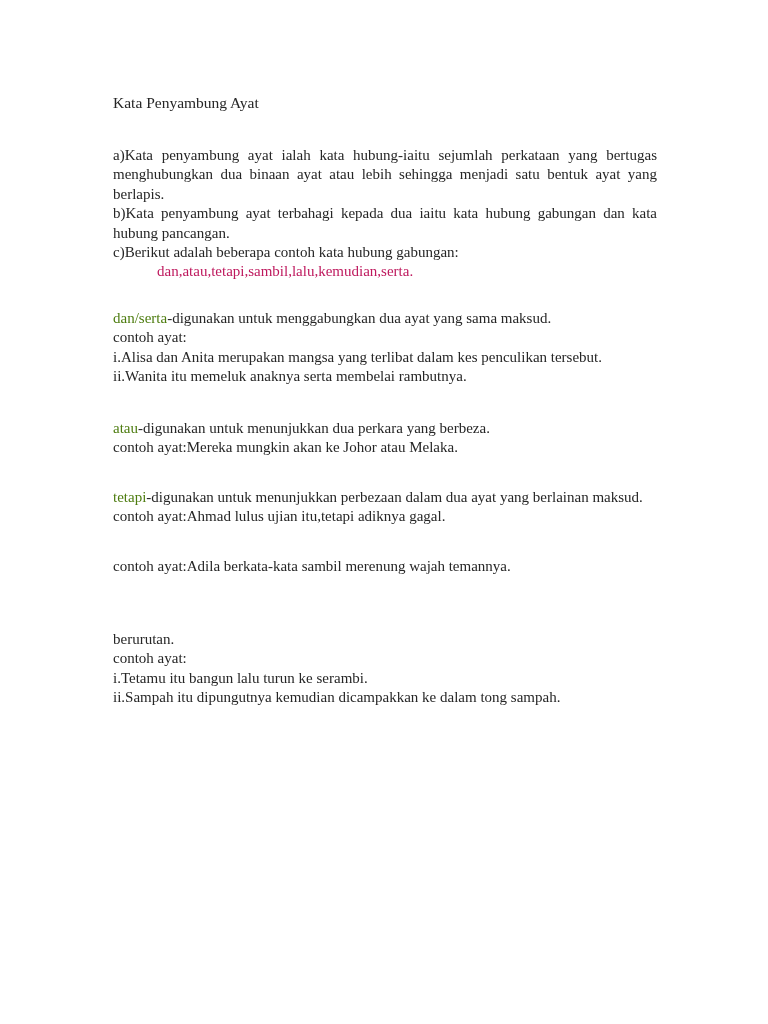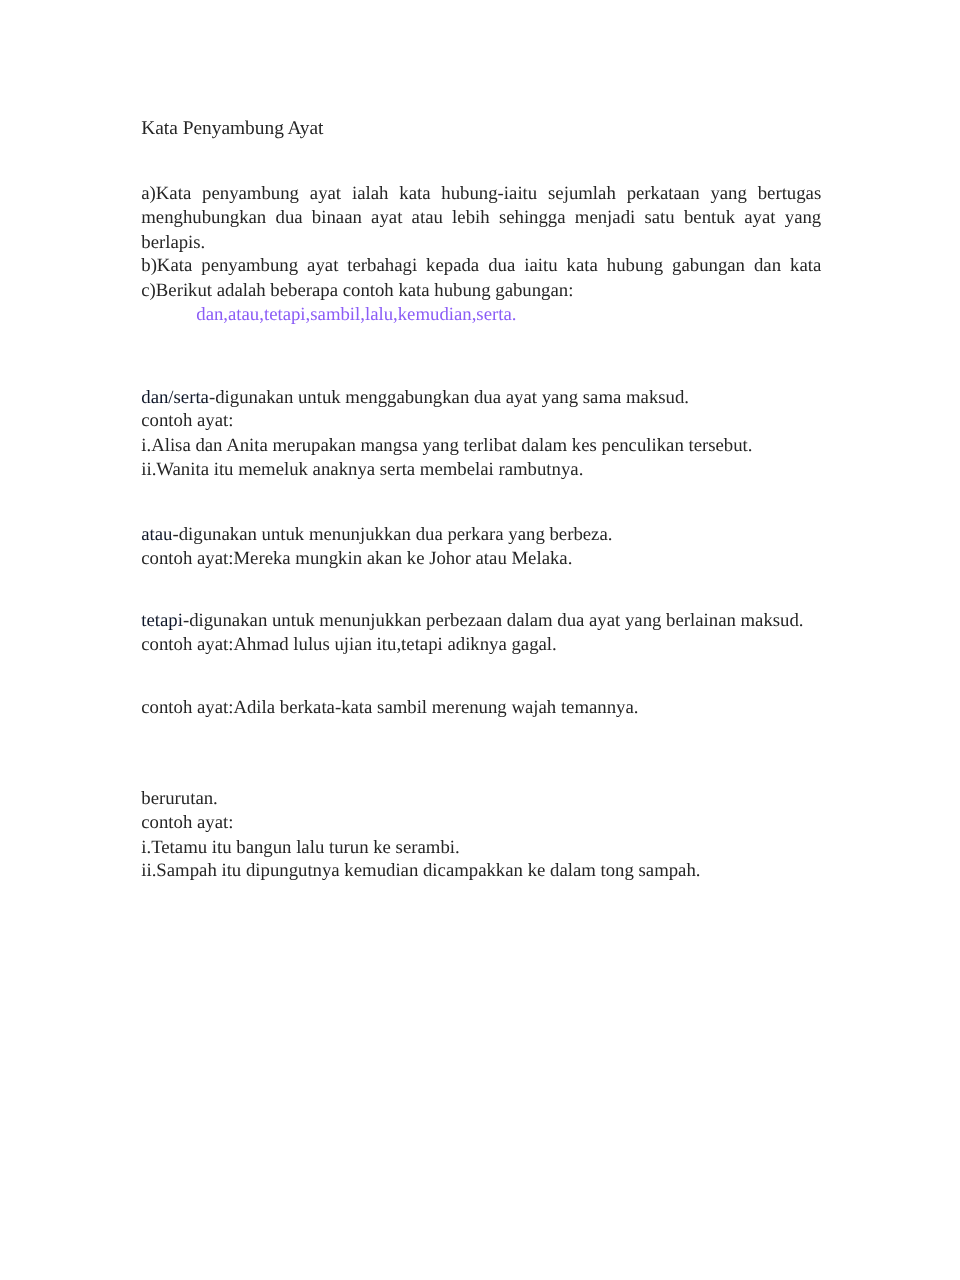--- a/index.html
+++ b/index.html
@@ -36,36 +36,37 @@
   }
   .line {
     min-height: 19.4px;
     white-space: nowrap;
   }
   .just {
     white-space: normal;
     text-align: justify;
     text-align-last: justify;
   }
-  .kw { color: #0f172a; }
-  .orange-line { color: #8b5cf6; padding-left: 44px; }
+  .kw { color: #4d7c0f; }
+  .orange-line { color: #be185d; padding-left: 44px; }
 </style>
 </head>
 <body>
 
 <div class="page">
   <div class="content">
 
     <div class="block title-block">Kata Penyambung Ayat</div>
 
     <div class="block" style="top:146px">
       <div class="line just">a)Kata penyambung ayat ialah kata hubung-iaitu sejumlah perkataan yang bertugas</div>
       <div class="line just">menghubungkan dua binaan ayat atau lebih sehingga menjadi satu bentuk ayat yang</div>
       <div class="line">berlapis.</div>
       <div class="line just">b)Kata penyambung ayat terbahagi kepada dua iaitu kata hubung gabungan dan kata</div>
+      <div class="line">hubung pancangan.</div>
       <div class="line">c)Berikut adalah beberapa contoh kata hubung gabungan:</div>
       <div class="line orange-line">dan,atau,tetapi,sambil,lalu,kemudian,serta.</div>
     </div>
 
     <div class="block" style="top:309px">
       <div class="line"><span class="kw">dan/serta</span><span>-digunakan untuk menggabungkan dua ayat yang sama maksud.</span></div>
       <div class="line">contoh ayat:</div>
       <div class="line">i.Alisa dan Anita merupakan mangsa yang terlibat dalam kes penculikan tersebut.</div>
       <div class="line">ii.Wanita itu memeluk anaknya serta membelai rambutnya.</div>
     </div>

